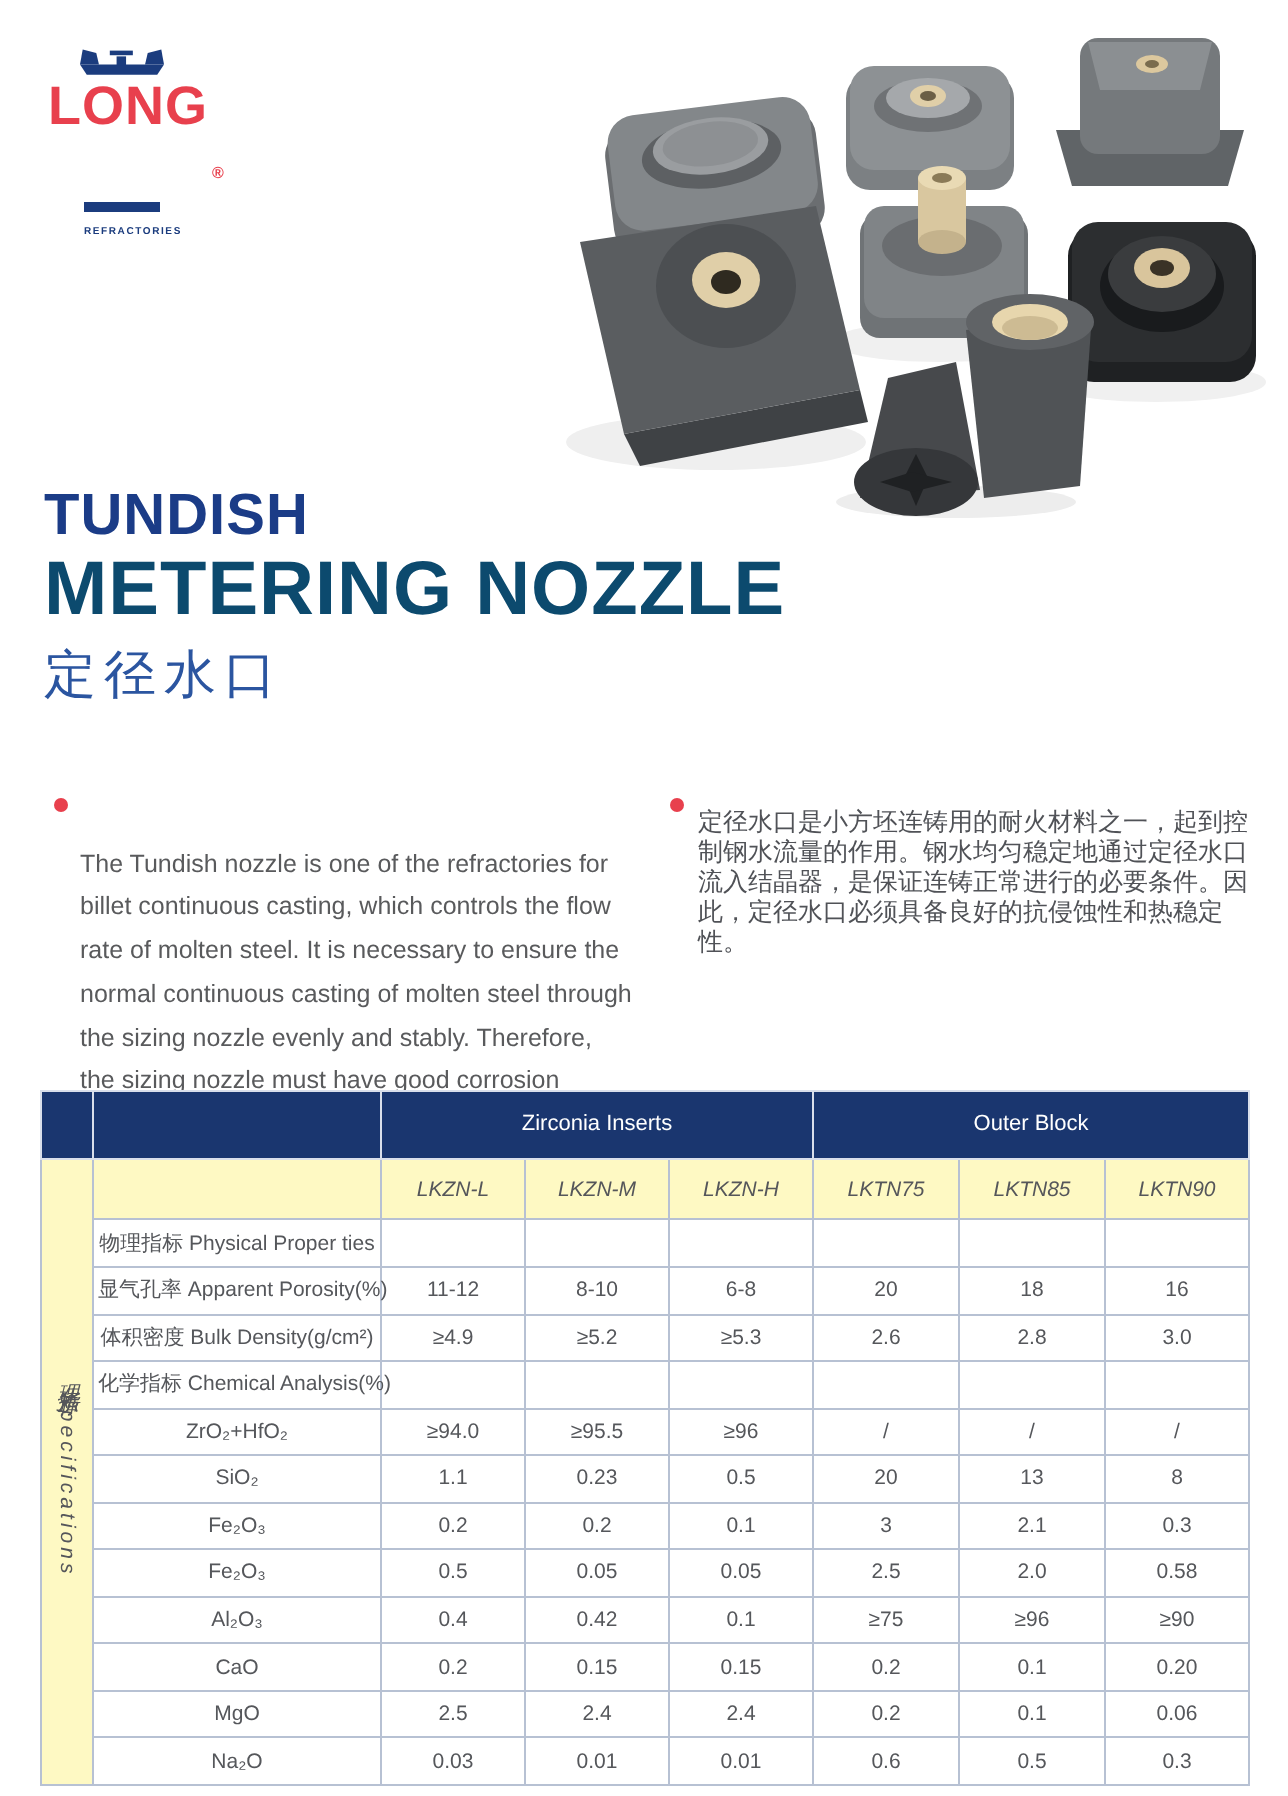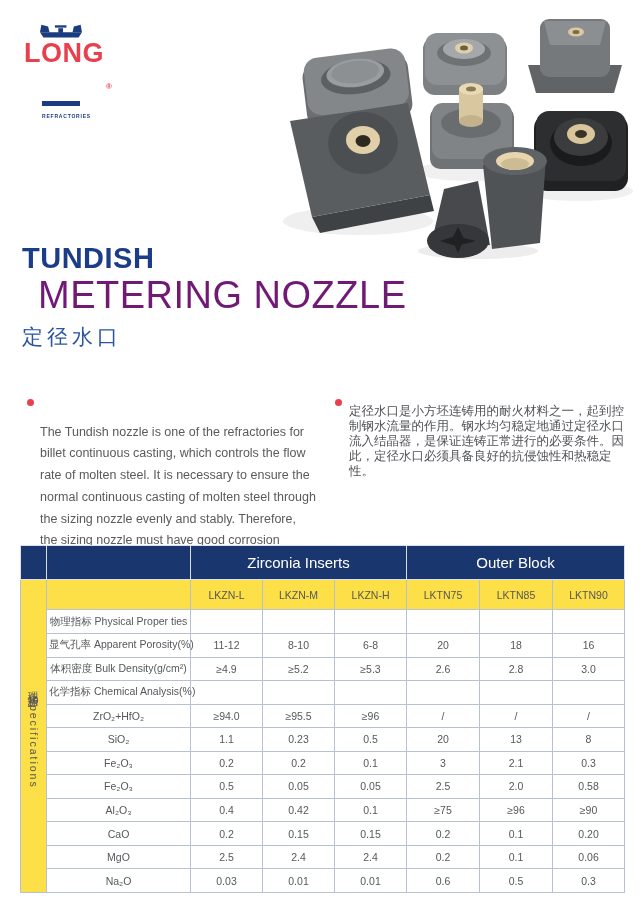--- a/index.html
+++ b/index.html
@@ -17,42 +17,42 @@
   .logo-bar{position:absolute;left:18px;top:79px;width:38px;height:5px;background:#1b3c7e;}
   .logo-tag{position:absolute;left:18px;top:91px;font-size:5px;font-weight:700;color:#1b3c7e;
             letter-spacing:.8px;}
 
   
   .photo{position:absolute;left:278px;top:2px;width:364px;height:260px;}
 
   
   .title{position:absolute;left:22px;top:240px;}
   .title-en1{font-size:29px;line-height:37px;font-weight:800;color:#1b3c87;letter-spacing:.5px;}
-  .title-en2{font-size:38px;line-height:37px;font-weight:400;color:#701a75;letter-spacing:.5px;margin-left:16px;}
-  .title-zh{margin-top:9px;font-size:21px;line-height:28px;font-weight:400;color:#2b55a0;
+  .title-en2{font-size:38px;line-height:37px;font-weight:700;color:#0c4a6e;letter-spacing:.5px;}
+  .title-zh{margin-top:9px;font-size:26px;line-height:28px;font-weight:400;color:#2b55a0;
             letter-spacing:4px;}
 
   
   .bullet{position:absolute;width:7px;height:7px;border-radius:50%;background:#e8404d;}
   .b-en{left:27px;top:399px;}
   .b-zh{left:335px;top:399px;}
   .intro-en{position:absolute;left:40px;top:409px;width:276px;font-size:12.5px;line-height:21.8px;
             color:#595a5c;}
   .intro-zh{position:absolute;left:349px;top:391px;width:284px;font-size:12.5px;line-height:15px;
             color:#505257;}
 
   
   .spec-wrap{position:absolute;left:20px;top:545px;width:604px;}
   table.spec{border-collapse:collapse;table-layout:fixed;width:604px;height:348px;}
   table.spec td,table.spec th{border:1px solid #b7c1d3;padding:0 2px;font-weight:400;
             text-align:center;vertical-align:middle;overflow:visible;}
   tr.band{height:33px;}
-  tr.band th{background:#1a366f;color:#fff;font-size:15px;border-color:#d9dfeb;}
+  tr.band th{background:#1a366f;color:#fff;font-size:11px;border-color:#d9dfeb;}
   tr.models{height:30px;}
-  tr.models th{font-size:10.5px;color:#55565a;background:#fde047;white-space:nowrap;}
+  tr.models th{font-size:10.5px;color:#55565a;background:#fef9c3;white-space:nowrap;font-style:italic;}
   th.side-cell{writing-mode:vertical-rl;text-orientation:mixed;font-size:10.5px;color:#55565a;
             letter-spacing:2px;background:#fff;}
   tr.data{height:23px;}
   tr.data td{font-size:10.5px;color:#55575b;background:#fff;}
   td.row-label{white-space:nowrap;}
 </style>
 </head>
 <body>
 
 <div class="page">

